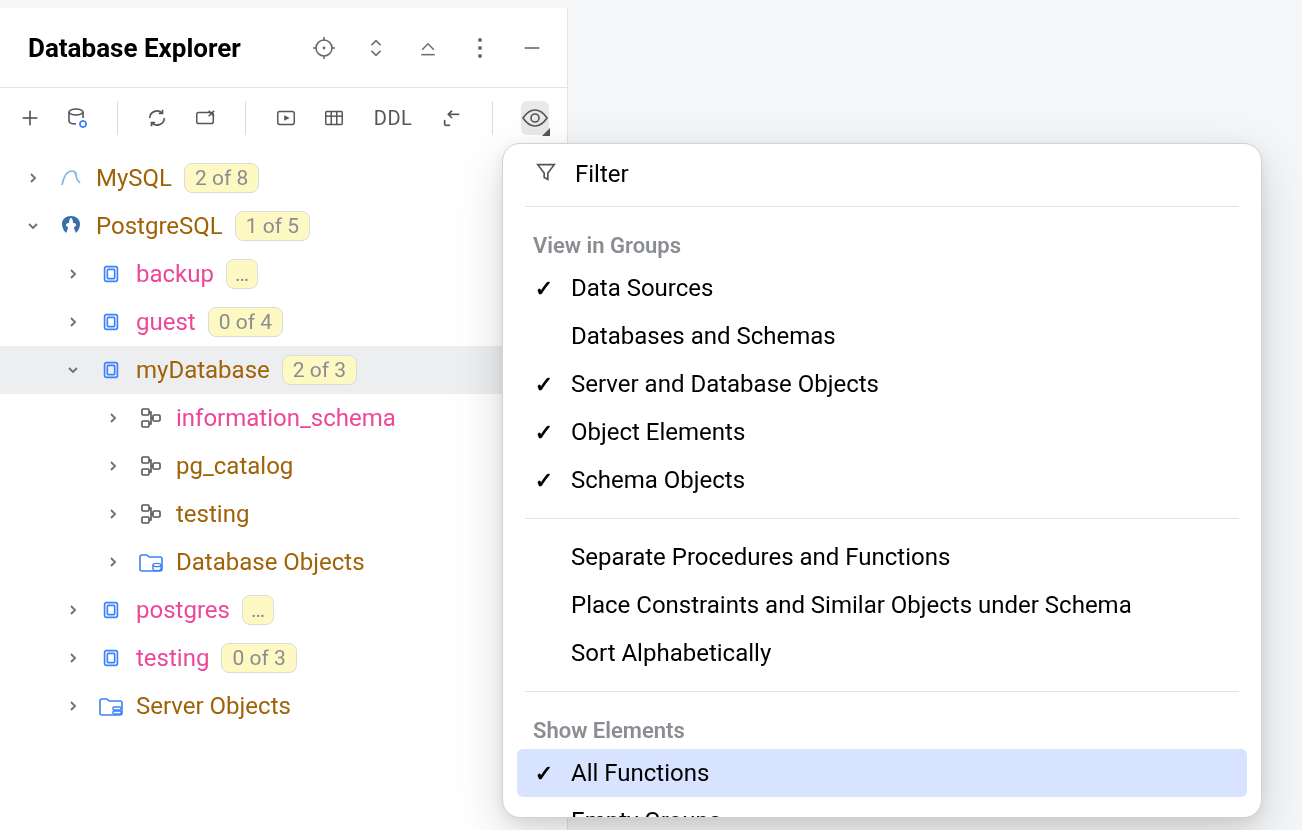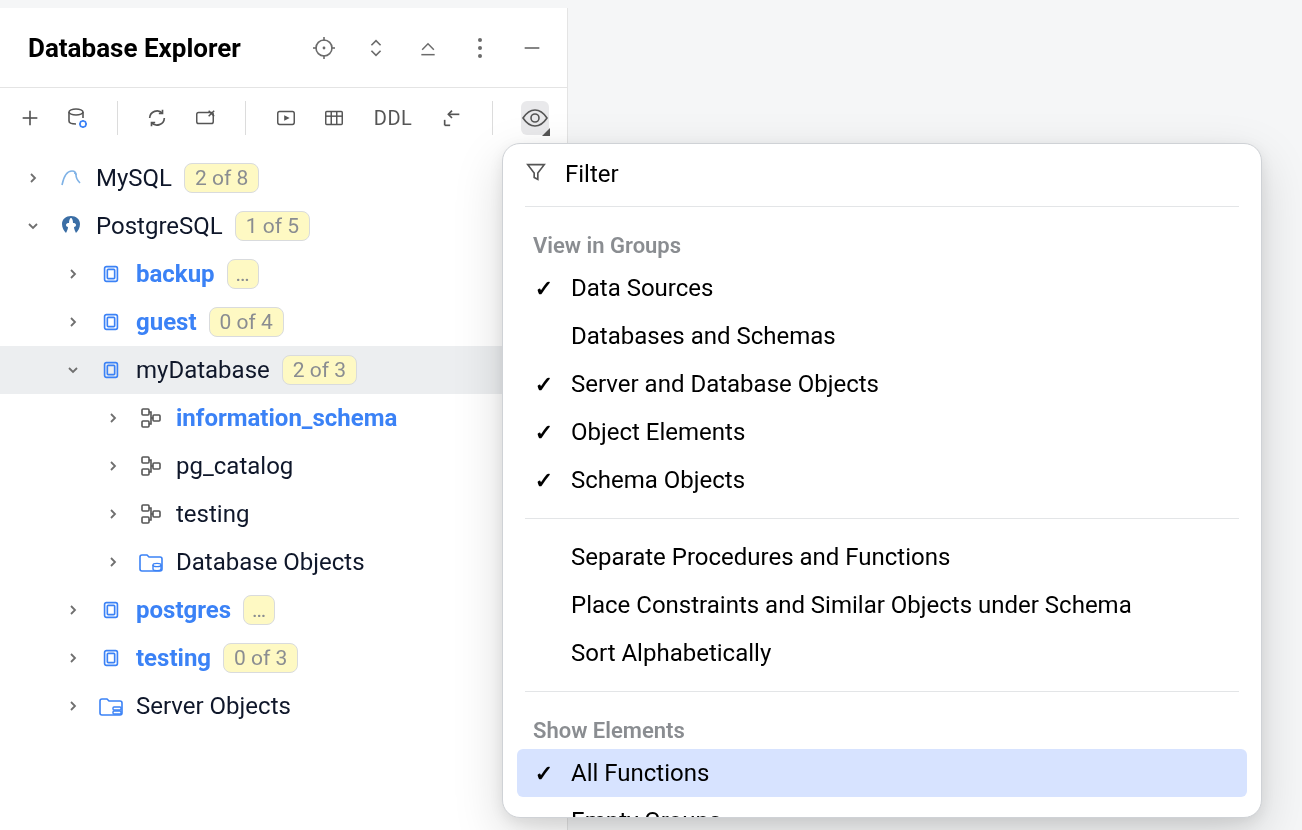--- a/index.html
+++ b/index.html
@@ -83,22 +83,22 @@
     margin-right: 16px;
     display:flex; align-items:center; justify-content:center;
     color:#6f6f6f;
   }
   .chev svg { display:block; }
   .nicon {
     width: 26px; height:26px; flex:0 0 26px;
     margin-right: 12px;
     display:flex; align-items:center; justify-content:center;
   }
-  .label { color:#0f172a; }
-  .label.muted { color:#3b82f6;font-weight:bold; }
+  .label { color:#a16207; }
+  .label.muted { color:#ec4899; }
   .badge {
     margin-left: 12px;
     border:1px solid #d9dbdd;
     border-radius: 8px;
     color:#8a8d91;
     font-size: 21px;
     padding: 2px 10px;
     background:#fef9c3;
   }
   .badge.dots { padding: 2px 8px; }
@@ -132,21 +132,21 @@
     font-size: 22px; font-weight: 800;
   }
   .psection {
     padding: 14px 44px 4px 30px;
     font-size: 22px;
     font-weight: 600;
     color:#8a8d91;
   }
   .pfilter {
     display:flex; align-items:center;
-    padding: 16px 30px 14px 22px;
+    padding: 16px 30px 14px 32px;
     font-size: 24px;
     cursor:pointer;
   }
   .pfilter .ficon { width:26px; height:26px; margin-right: 14px; color:#555; }
   .pdiv {
     height:1px; background:#e3e5e7;
     margin: 4px 22px 12px 22px;
   }
   .plist { padding: 2px 14px 2px 14px; }
   .plist .pitem { padding-left: 0; border-radius: 6px; }

